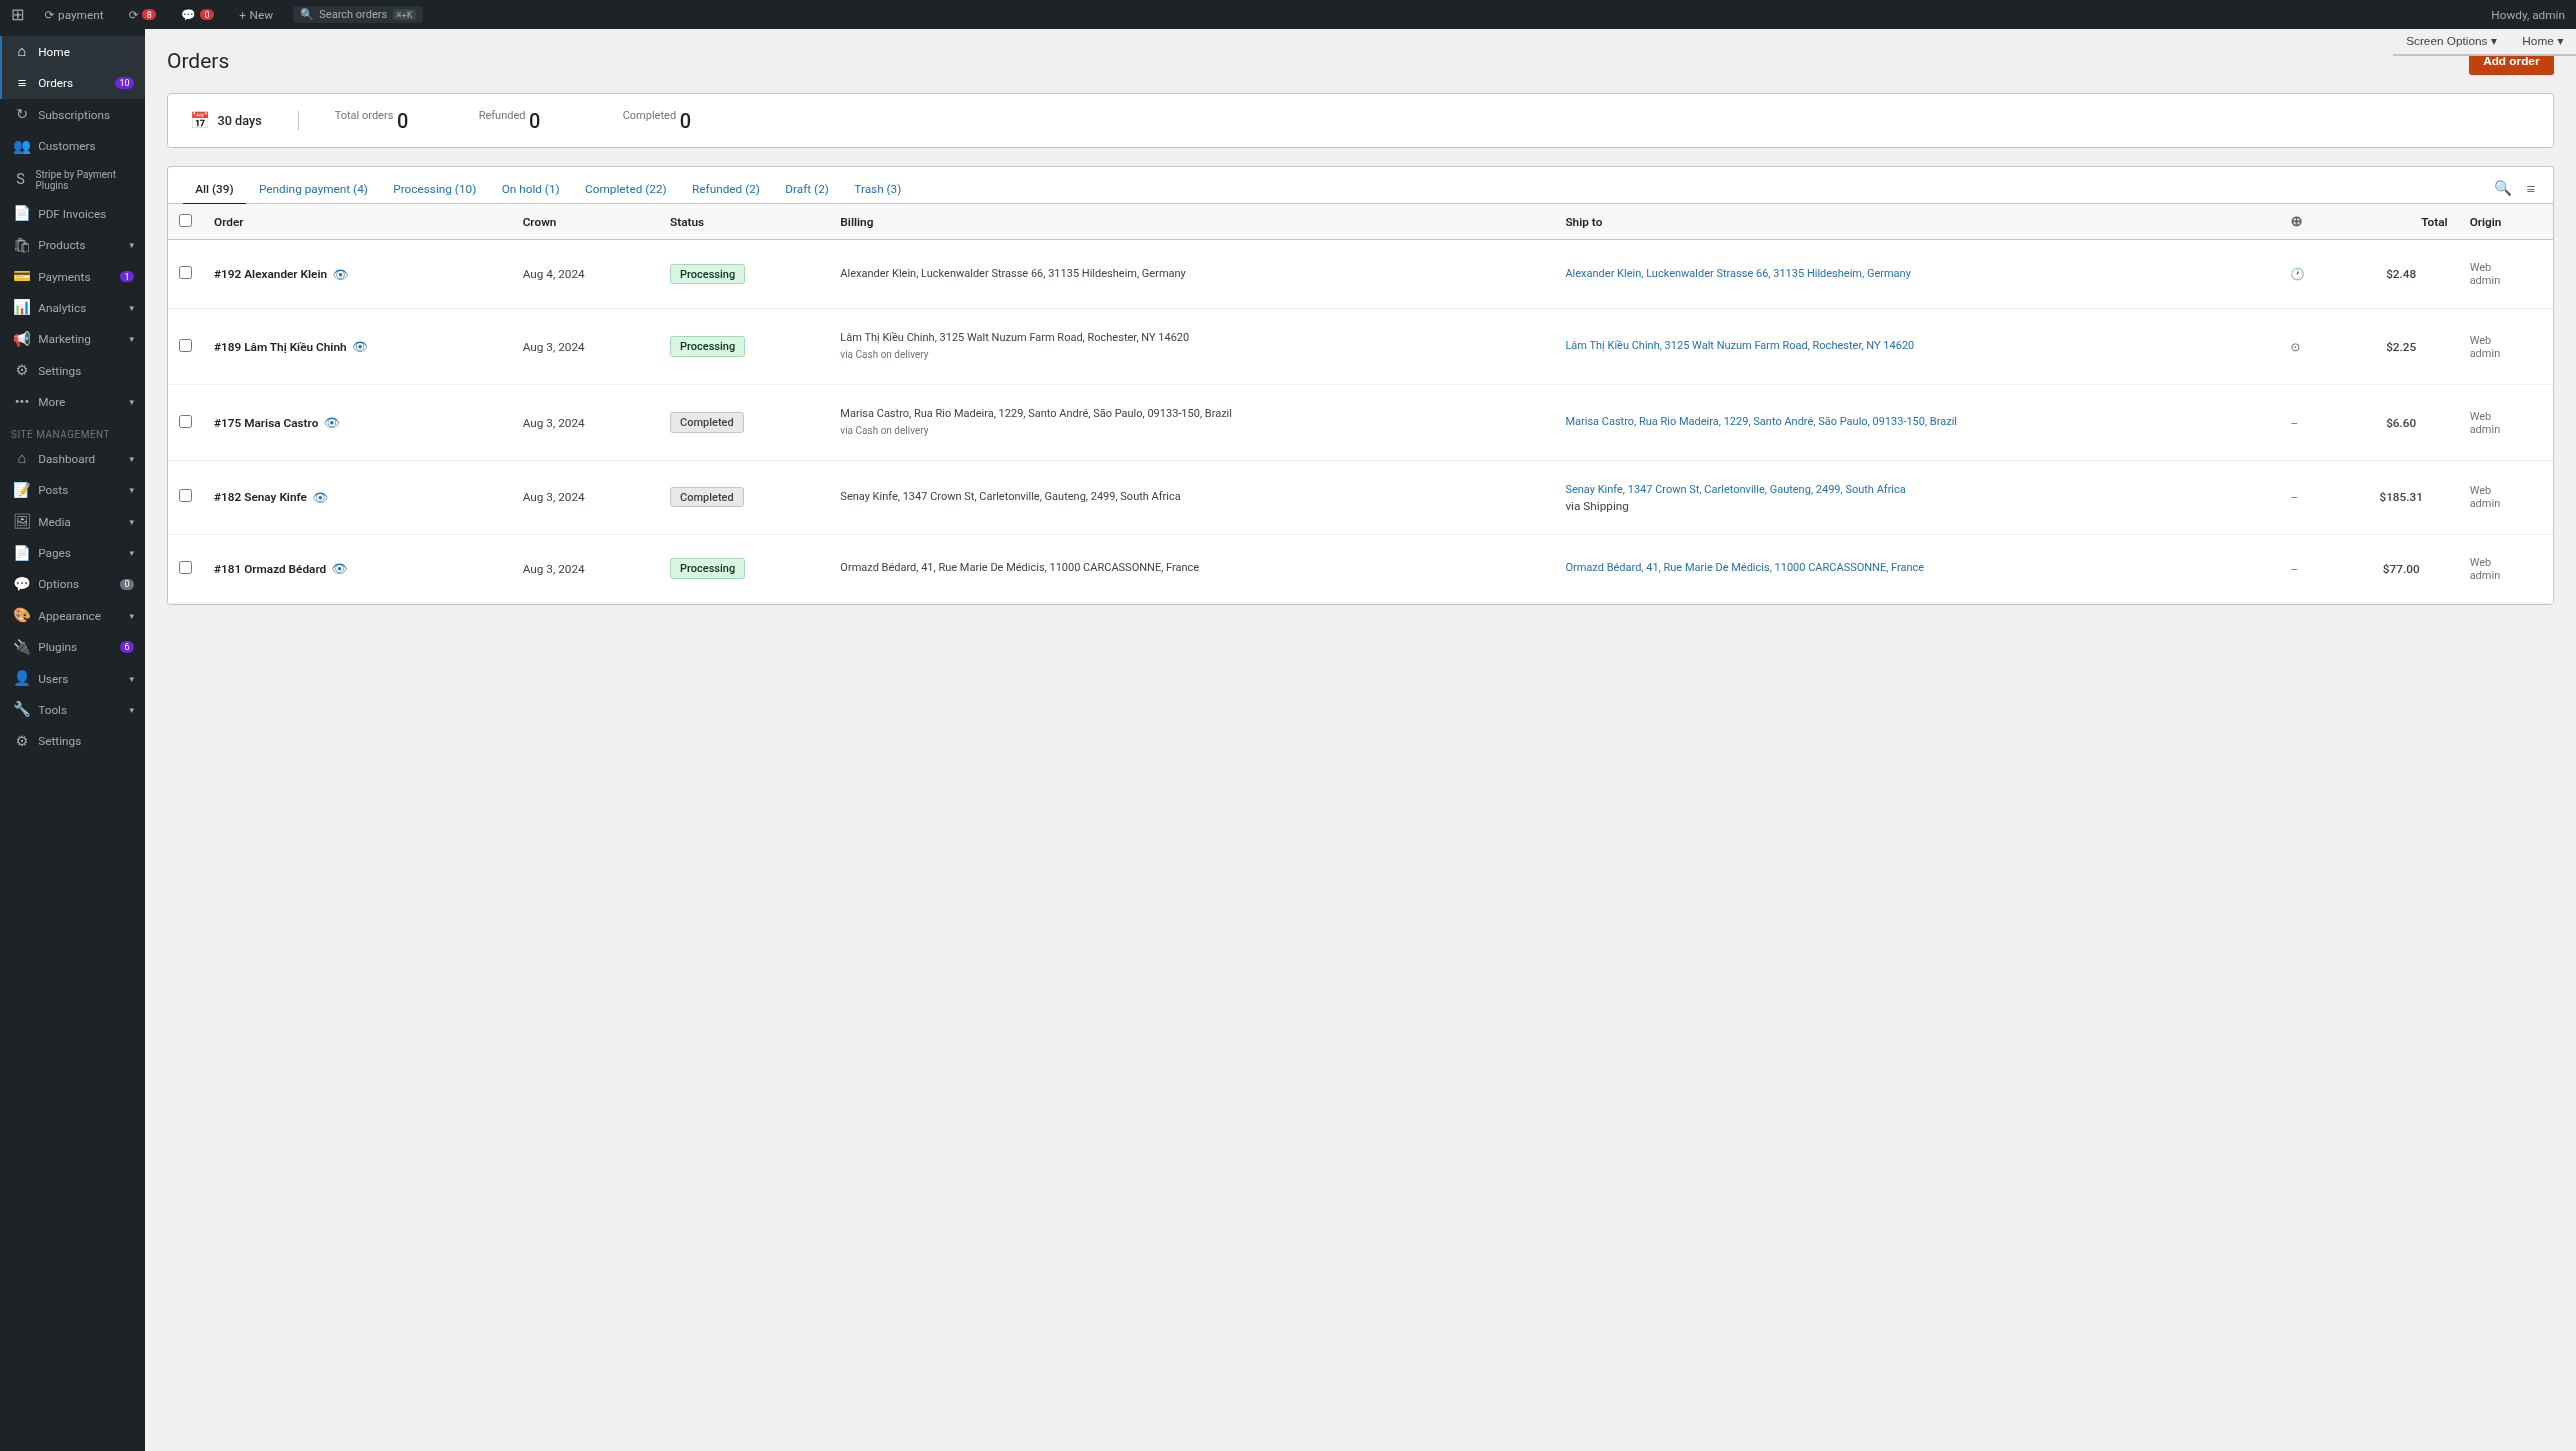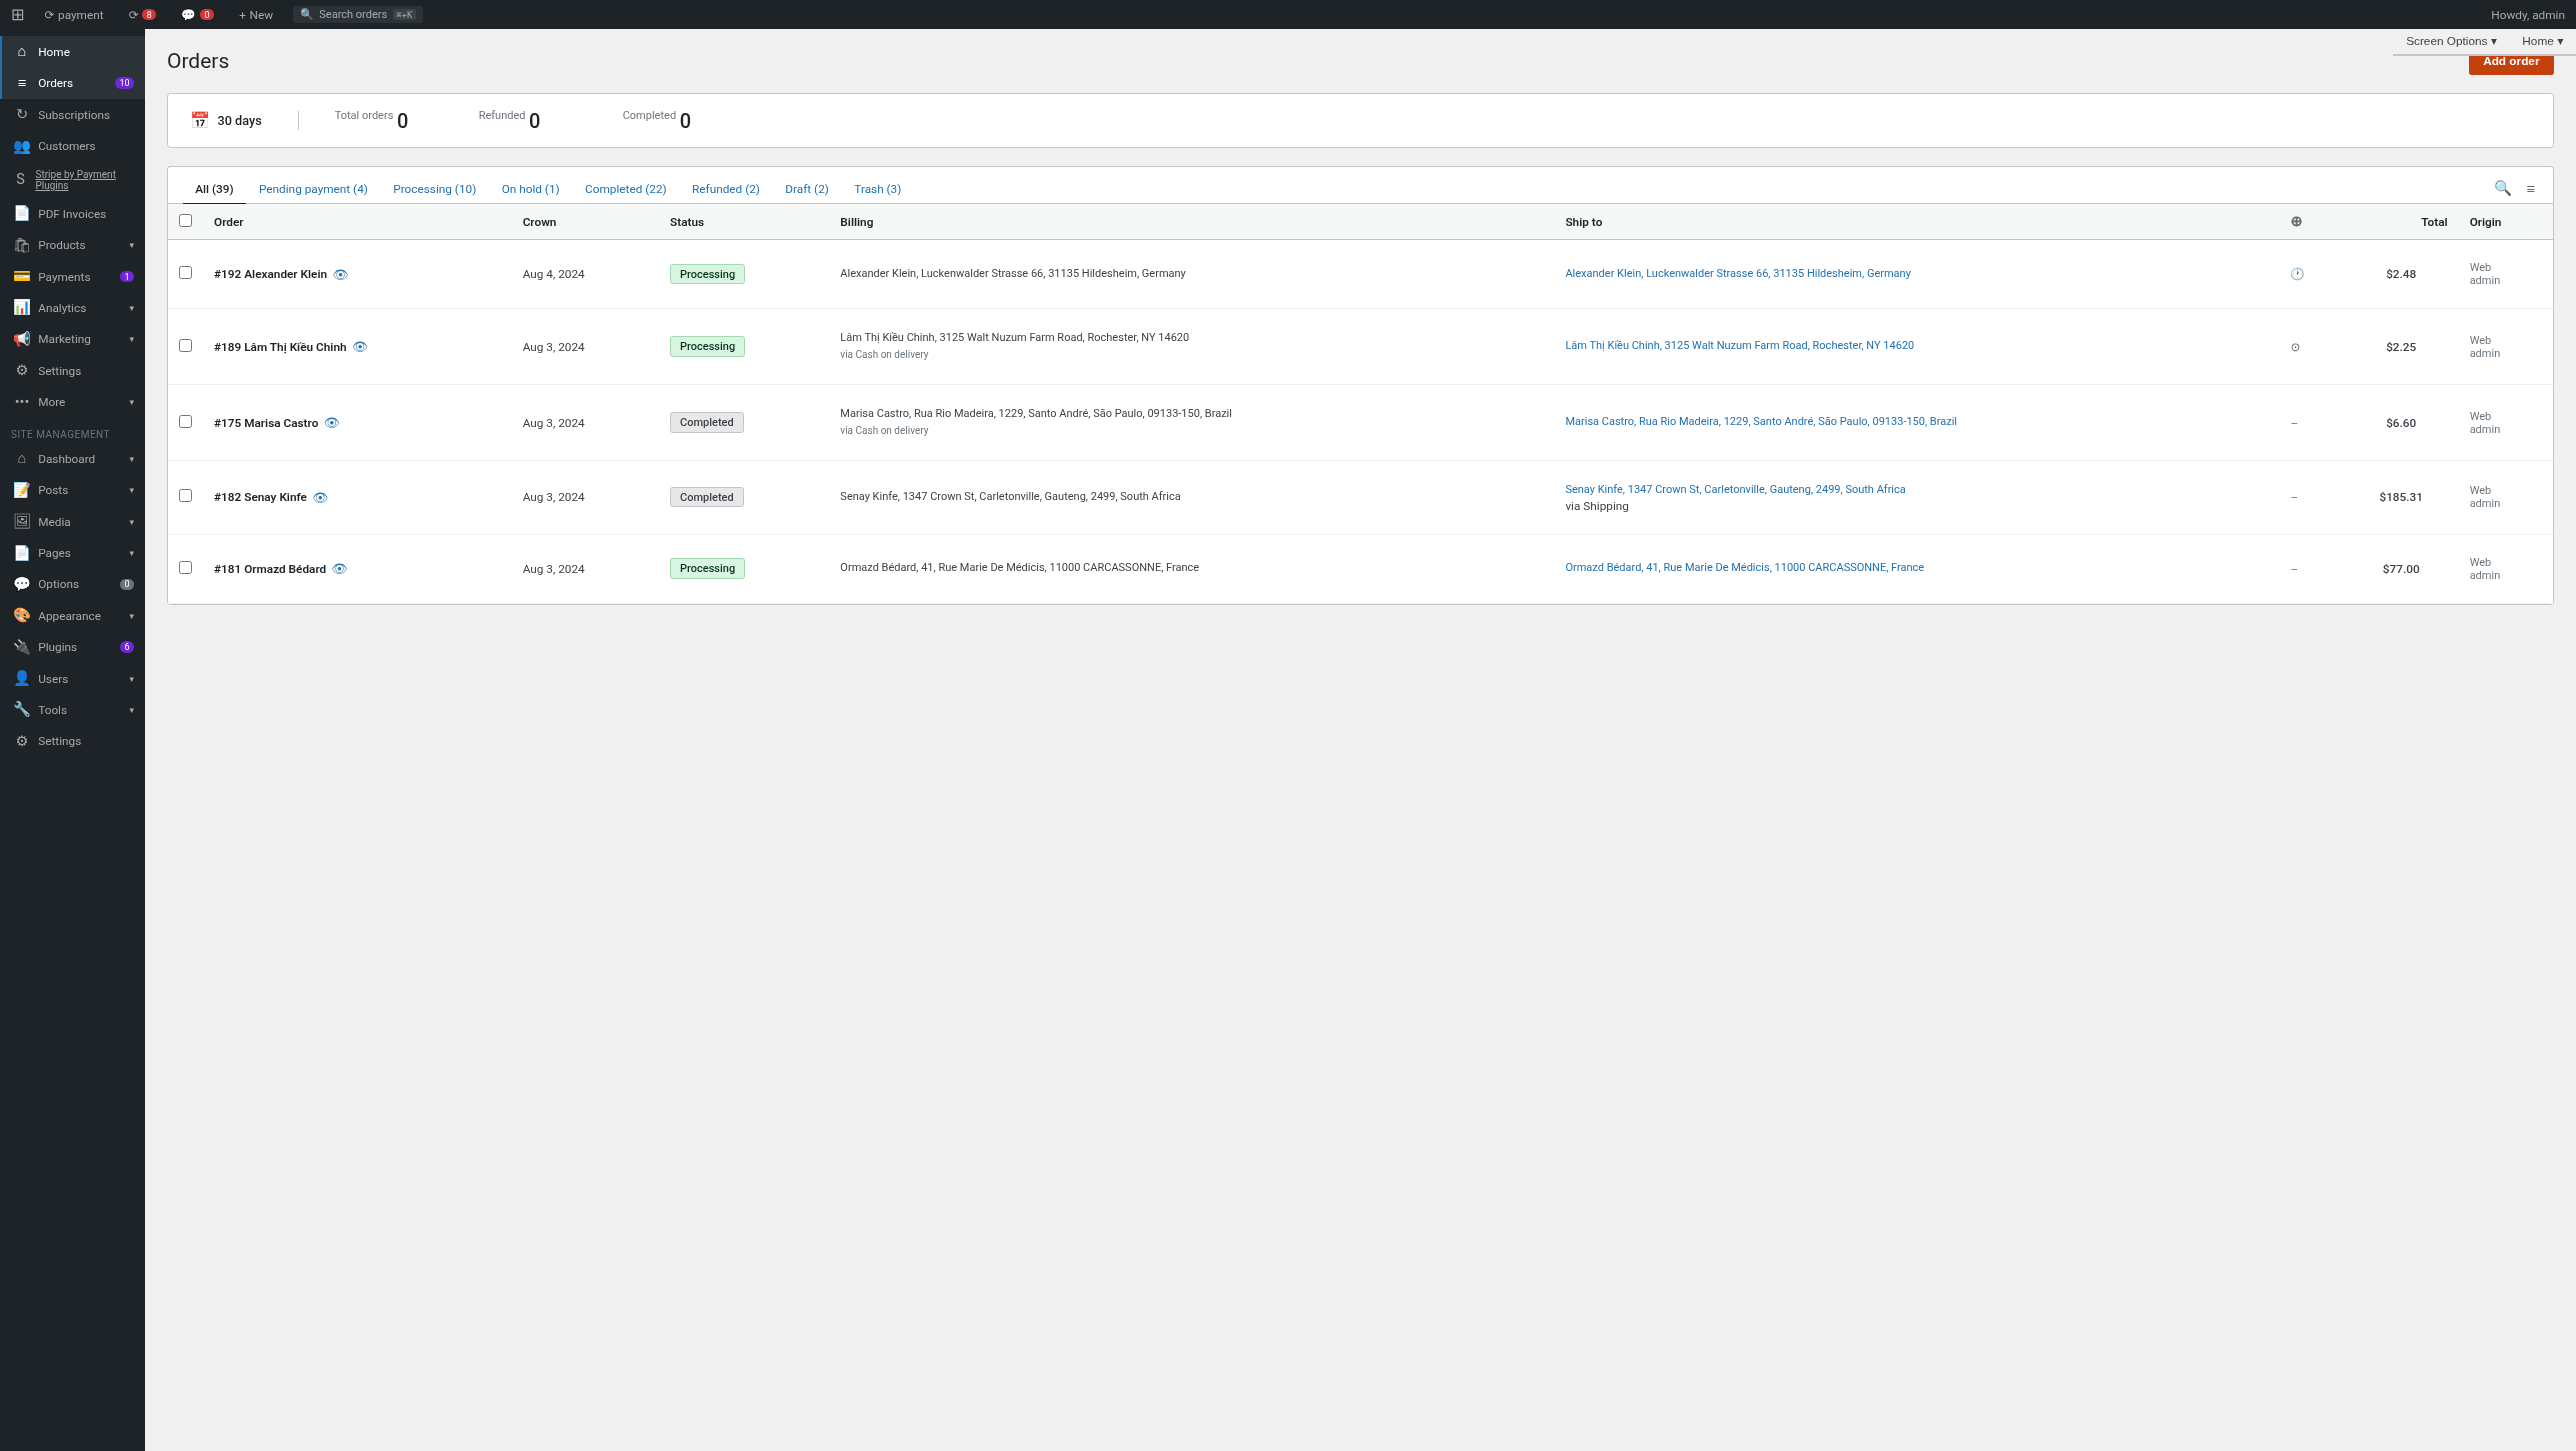--- a/index.html
+++ b/index.html
@@ -270,21 +270,21 @@
     <div class="menu-item">
       <span class="menu-icon">↻</span>
       <span>Subscriptions</span>
     </div>
     <div class="menu-item">
       <span class="menu-icon">👥</span>
       <span>Customers</span>
     </div>
     <div class="menu-item">
       <span class="menu-icon">S</span>
-      <span style="font-size:10px;text-decoration:underline;">Stripe by Payment Plugins</span>
+      <span style="font-size:10px;">Stripe by Payment Plugins</span>
     </div>
     <div class="menu-item">
       <span class="menu-icon">📄</span>
       <span>PDF Invoices</span>
     </div>
     <div class="menu-item">
       <span class="menu-icon">🛍</span>
       <span>Products</span>
       <span class="arrow">▾</span>
     </div>

